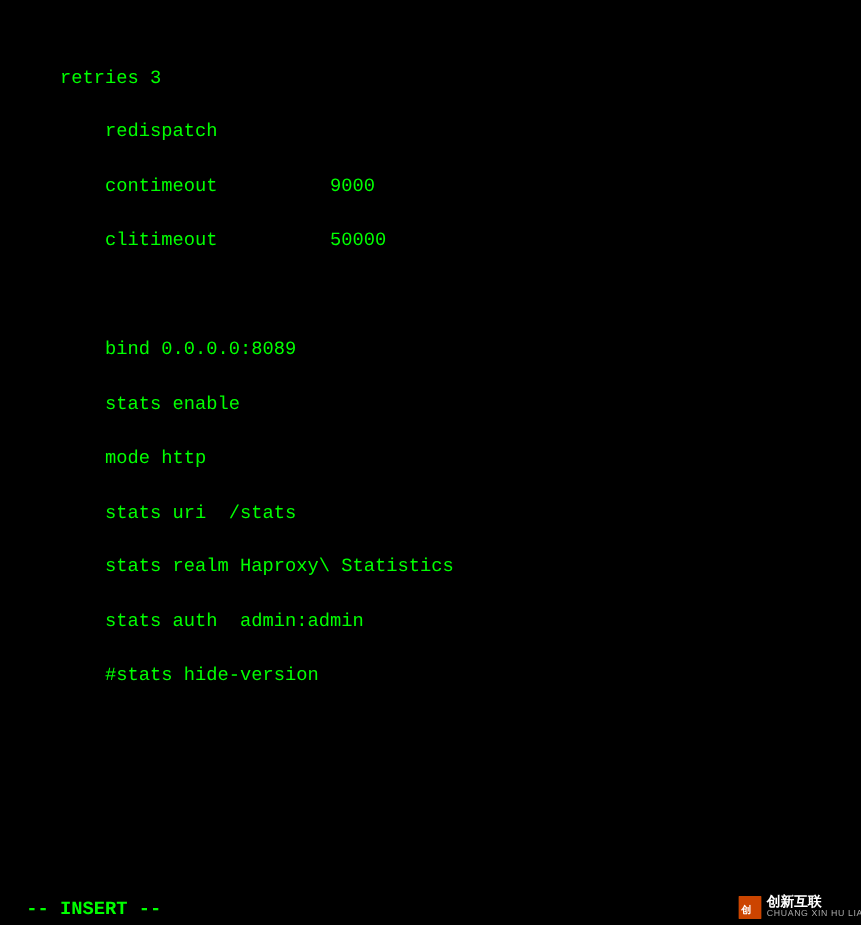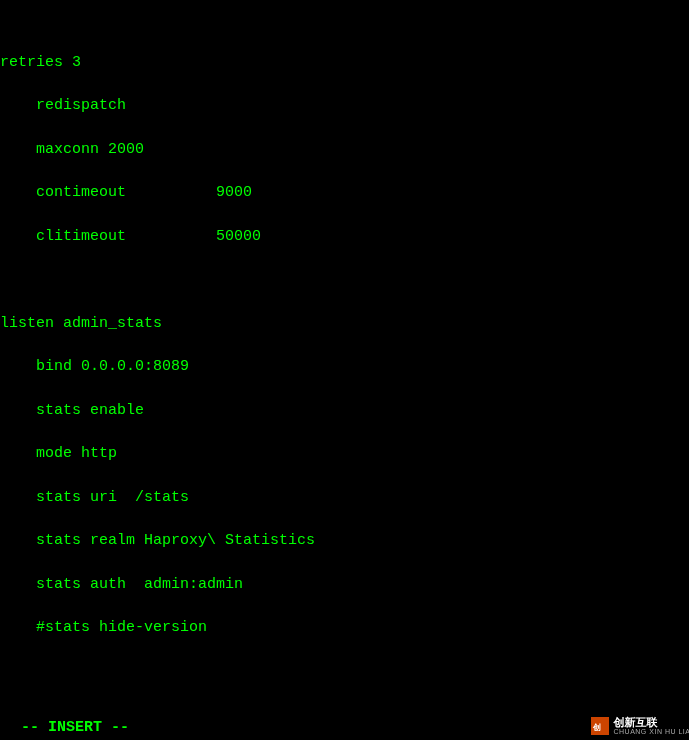--- a/index.html
+++ b/index.html
@@ -36,20 +36,21 @@
     }
 
     .line {
       display: block;
       white-space: pre;
       color: #00ff00;
       padding-left: 0;
     }
 
     .indent1 {
+      padding-left: 48px;
     }
 
     .status-bar {
       position: absolute;
       bottom: 0;
       left: 17px;
       width: 100%;
       background-color: #000000;
       color: #00ff00;
       font-family: 'Courier New', Courier, monospace;
@@ -89,25 +90,23 @@
       font-weight: bold;
     }
   </style>
 </head>
 <body>
 
 <div class="terminal">
   <div class="terminal-content">
     <span class="line indent1">retries 3</span>
 <span class="line indent1">    redispatch</span>
-<span class="line indent1">    maxconn 2000</span>
 <span class="line indent1">    contimeout          9000</span>
 <span class="line indent1">    clitimeout          50000</span>
 <span class="line"> </span>
-<span class="line">listen admin_stats</span>
 <span class="line indent1">    bind 0.0.0.0:8089</span>
 <span class="line indent1">    stats enable</span>
 <span class="line indent1">    mode http</span>
 <span class="line indent1">    stats uri  /stats</span>
 <span class="line indent1">    stats realm Haproxy\ Statistics</span>
 <span class="line indent1">    stats auth  admin:admin</span>
 <span class="line indent1">    #stats hide-version</span>
 
 
 

